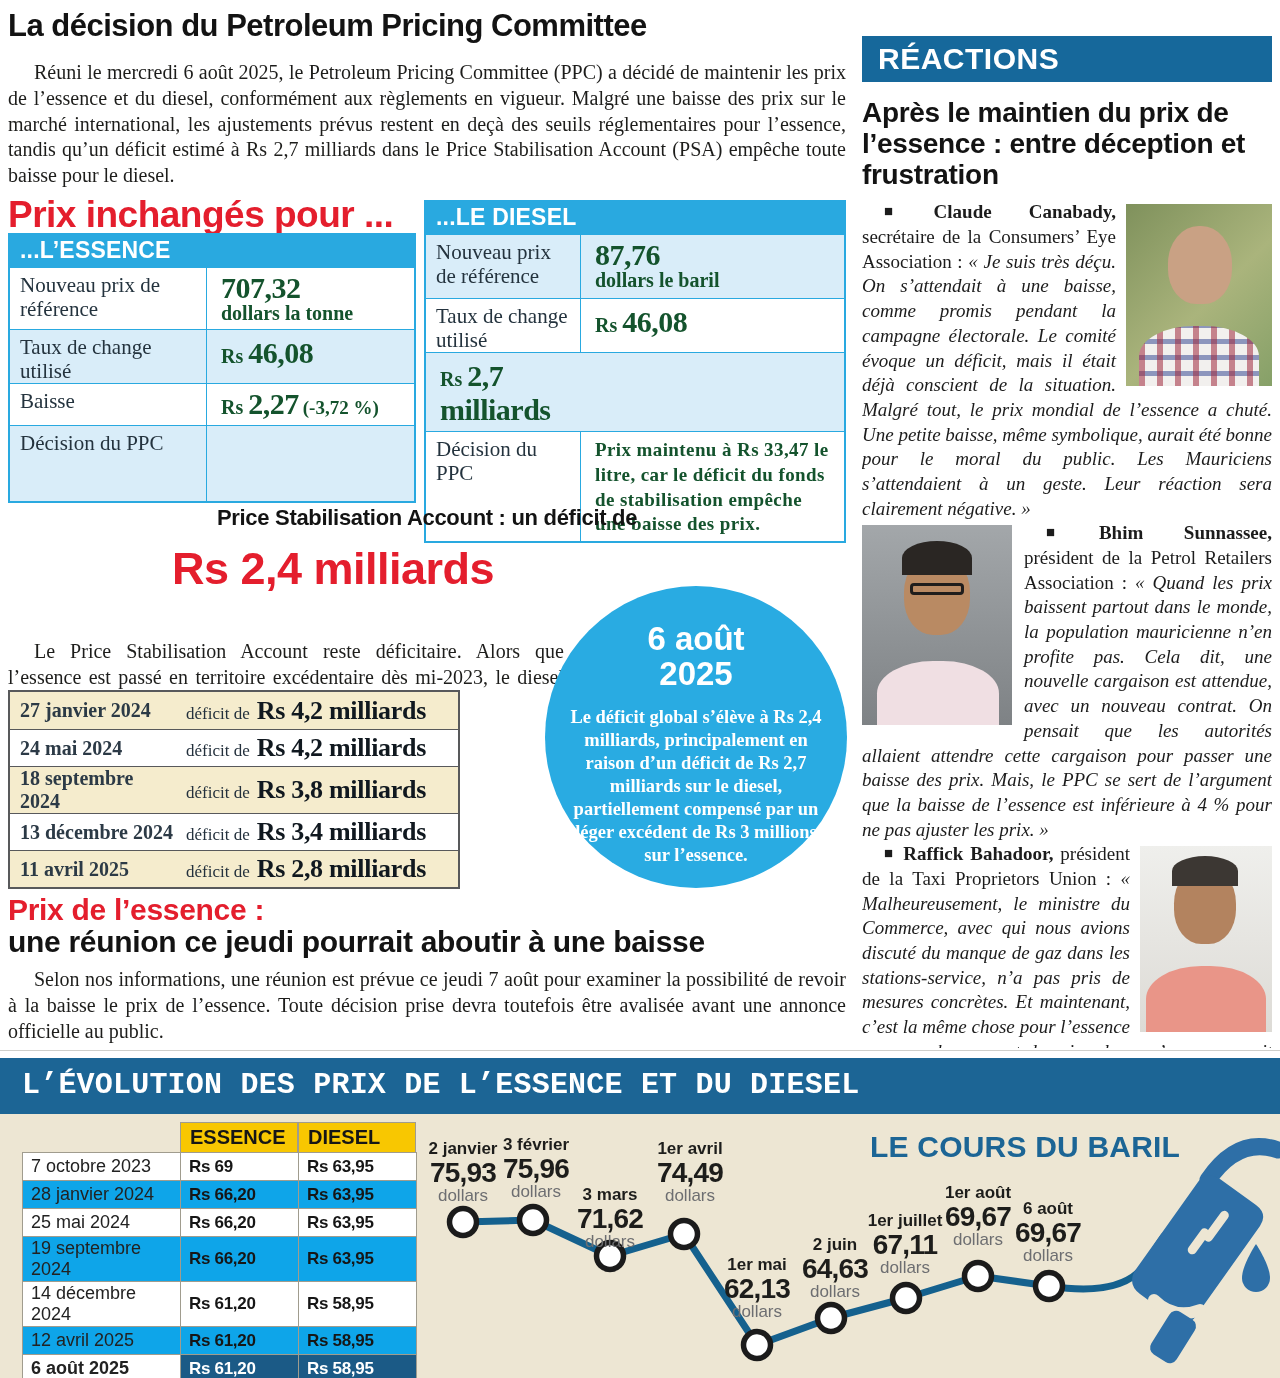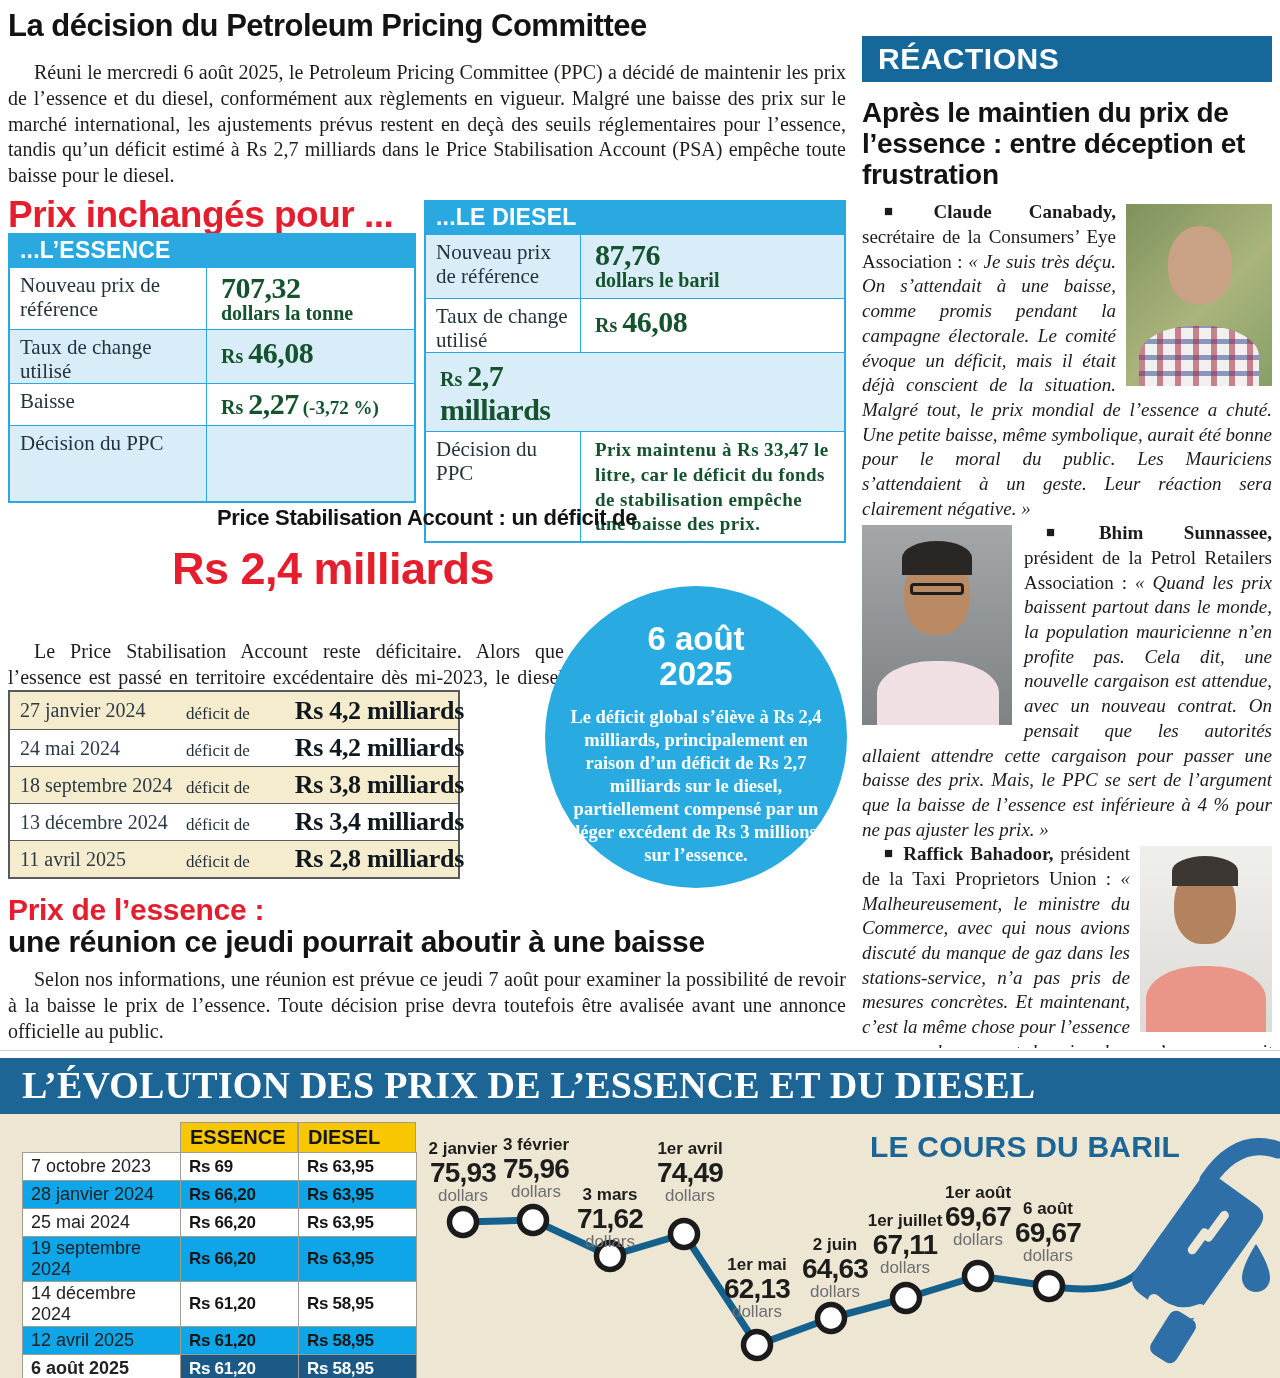--- a/index.html
+++ b/index.html
@@ -39,24 +39,24 @@
     font-family:"Liberation Sans", sans-serif; font-weight:bold; font-size:22px; color:#131313; letter-spacing:-0.3px; }
   .psa-h2 { position:absolute; left:8px; top:543px; width:650px; text-align:center;
     font-family:"Liberation Sans", sans-serif; font-weight:bold; font-size:45px; color:#e41e2d; letter-spacing:-0.5px; }
   .psa-p { position:absolute; left:8px; top:606px; width:556px;
     font-size:20px; line-height:1.3; text-align:justify; text-indent:26px;margin-top:32px; }
 
   .def-table { position:absolute; left:8px; top:690px; width:452px; border:2px solid #58595b; background:#fff; }
   .def-row { display:grid; grid-template-columns:168px 1fr; min-height:37px; align-items:center; border-top:1.5px solid #58595b; }
   .def-row:first-child { border-top:none; }
   .def-row.alt { background:#f5eccd; }
-  .def-date { padding-left:10px; font-size:20px; color:#2c3a46; }
+  .def-date { padding-left:10px; font-size:20px; color:#2c3a46;font-weight:bold; }
   .def-val { padding-left:8px; white-space:nowrap; }
   .def-prefix { font-size:17px; margin-right:7px; color:#23303c; }
-  .def-big { font-weight:bold; font-size:26px; letter-spacing:-0.3px; color:#10181f;margin-left:38px; }
+  .def-big { font-weight:bold; font-size:26px; letter-spacing:-0.3px; color:#10181f; }
 
   .circle { position:absolute; left:545px; top:586px; width:302px; height:302px; border-radius:50%;
     background:#29abe2; color:#fff; text-align:center; padding-top:36px; }
   .circle-date { font-family:"Liberation Sans", sans-serif; font-weight:bold; font-size:33px; line-height:1.05; }
   .circle-text { font-weight:bold; font-size:18.5px; line-height:1.24; padding:0 24px; margin-top:15px; }
 
   .meet-h-red { position:absolute; left:8px; top:893px; font-family:"Liberation Sans", sans-serif;
     font-weight:bold; font-size:30px; color:#e41e2d; letter-spacing:-0.3px; }
   .meet-h-blk { position:absolute; left:8px; top:925px; font-family:"Liberation Sans", sans-serif;
     font-weight:bold; font-size:30px; color:#131313; letter-spacing:-0.3px; }
@@ -87,21 +87,21 @@
   .hair-c { position:absolute; border-radius:50% 50% 0 0; background:#2a2623; }
   .torso { position:absolute; border-radius:46% 46% 0 0; }
   .plaid { background:
       repeating-linear-gradient(90deg, rgba(160,40,60,.55) 0 6px, transparent 6px 18px),
       repeating-linear-gradient(0deg, rgba(40,60,140,.5) 0 5px, transparent 5px 16px), #f2f0ee; }
   .glasses { position:absolute; height:12px; border:3px solid #1f1d1c; border-radius:4px; background:transparent; }
 
   
   .panel { position:absolute; left:0; top:1058px; width:1280px; height:320px; background:#ede6d3; }
   .ev-banner { position:absolute; left:0; top:1058px; width:1280px; height:56px; background:#1c6595;
-    color:#fff; font-family:Liberation Serif, serif; font-weight:bold; font-size:38px;
+    color:#fff; font-family:Liberation Mono, monospace; font-weight:bold; font-size:30px;
     line-height:55px; padding-left:22px; letter-spacing:0.2px; }
   .ev-h { position:absolute; top:1122px; height:31px; background:#f8c701; border:1.5px solid #a09c8e;
     font-family:"Liberation Sans", sans-serif; font-weight:bold; font-size:20px; line-height:28px;
     padding-left:9px; color:#161616; }
   .ev-table { position:absolute; left:22px; top:1152px; border-collapse:collapse;
     font-family:"Liberation Sans", sans-serif; background:#fff; }
   .ev-table td { border:1.5px solid #a09c8e; height:28px; padding:1px 8px; }
   .ev-table .date { font-size:18px; color:#222; }
   .ev-table .val { font-size:17px; font-weight:bold; color:#161616; letter-spacing:-0.3px;margin-top:36px; }
   .ev-table tr.crm td { background:#0ea5e9; }

